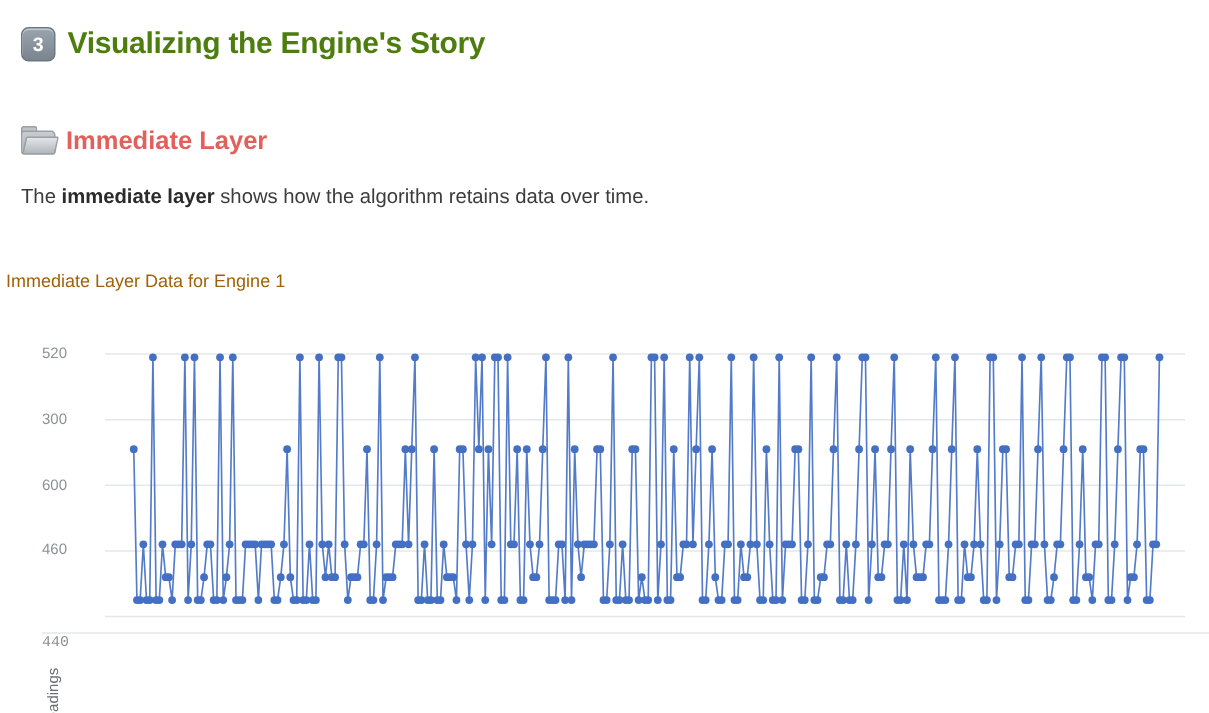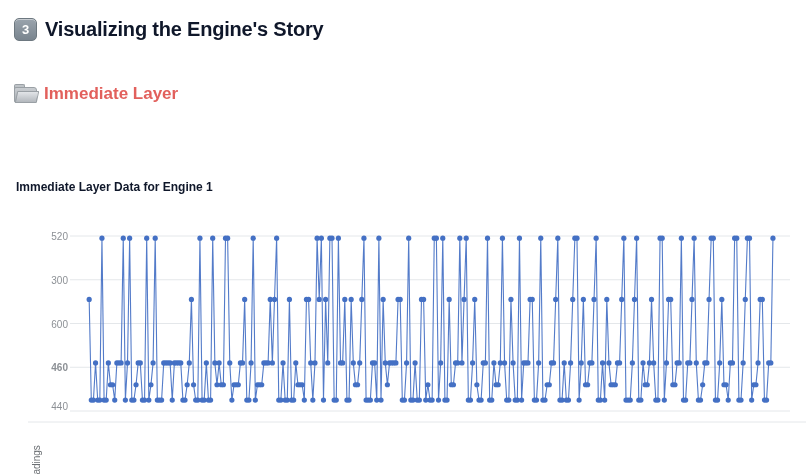--- a/index.html
+++ b/index.html
@@ -21,21 +21,21 @@
     display:inline-block;width:21px;height:21px;
     border-radius:5px;
     background:linear-gradient(#9aa4ad,#79848e);
     border:1px solid #6d7880;
     box-shadow:inset 0 1px 0 rgba(255,255,255,.45);
     color:#ffffff;font-size:13px;font-weight:bold;
     text-align:center;line-height:21px;
     font-family:"Liberation Sans", sans-serif;
   }
   .h-sec .txt{
-    color:#0f172a;font-size:20px;font-weight:bold;
+    color:#4d7c0f;font-size:20px;font-weight:bold;
     letter-spacing:-.2px;white-space:nowrap;
   }
 
   .h-sub{
     position:absolute;left:14px;top:84px;
     display:flex;align-items:center;gap:8px;
   }
   .folder{
     position:relative;display:inline-block;
     width:22px;height:16px;
@@ -61,35 +61,35 @@
   }
 
   .para{
     position:absolute;left:14px;top:123px;
     font-size:13.5px;color:#3c3c3c;white-space:nowrap;
   }
   .para b{font-weight:bold;color:#2b2b2b;}
 
   
   .chart-title{
-    position:absolute;left:16px;top:180px;
-    font-size:12px;font-weight:bold;color:#0f172a;white-space:nowrap;
+    position:absolute;left:4px;top:180px;
+    font-size:12px;font-weight:normal;color:#a16207;white-space:nowrap;
   }
   .chart-wrap{
     position:absolute;left:0px;top:210px;width:806px;height:265px;
   }
   .ylabel{
     position:absolute;left:-24px;top:268px;
     width:120px;text-align:center;
     font-size:10px;color:#6b6f73;
     transform:rotate(-90deg);transform-origin:center center;
     white-space:nowrap;
   }
   .ytick{
-    position:absolute;right:0;width:40px;text-align:right;
+    position:absolute;right:0;width:40px;text-align:left;
     font-size:10px;color:#8c9095;transform:translateY(-50%);
   }
   .ytick-holder{position:absolute;left:28px;top:0;width:40px;height:475px;}
   svg{display:block;}
 </style>
 </head>
 <body>
 
 <div class="page">
 
@@ -100,20 +100,23 @@
 
   <div class="h-sub">
     <span class="folder">
       <span class="tab"></span>
         <span class="back"></span>
         <span class="front"></span>
     </span>
     <span class="txt">Immediate Layer</span>
   </div>
 
+  <div class="para">
+    <span>The </span><b>immediate layer</b><span> shows how the algorithm retains data over time.</span>
+  </div>
 
   <div class="chart-title">Immediate Layer Data for Engine 1</div>
 
   <div class="chart-wrap">
     <div class="ylabel">Sensor Readings</div>
     <svg id="plot" width="806" height="220" style="position:absolute;left:0;top:18px;">
         <line x1="70" x2="790" y1="183" y2="183" stroke="#e4e7ea" stroke-width="1"></line>
         <line x1="70" x2="790" y1="139.25" y2="139.25" stroke="#e4e7ea" stroke-width="1"></line>
         <line x1="70" x2="790" y1="95.5" y2="95.5" stroke="#e4e7ea" stroke-width="1"></line>
         <line x1="70" x2="790" y1="51.75" y2="51.75" stroke="#e4e7ea" stroke-width="1"></line>
@@ -439,22 +442,22 @@
           <circle cx="760.18" cy="71.44" r="2.6" fill="#4470c4"></circle>
           <circle cx="762.31" cy="71.44" r="2.6" fill="#4470c4"></circle>
           <circle cx="764.44" cy="172.06" r="2.6" fill="#4470c4"></circle>
           <circle cx="766.57" cy="172.06" r="2.6" fill="#4470c4"></circle>
           <circle cx="768.70" cy="134.88" r="2.6" fill="#4470c4"></circle>
           <circle cx="770.83" cy="134.88" r="2.6" fill="#4470c4"></circle>
           <circle cx="772.96" cy="10.19" r="2.6" fill="#4470c4"></circle>
         </g>
       </svg>
     <div class="ytick-holder" id="yticks">
-        <div class="ytick" style="top: 196px;">440</div>
-        <div class="ytick" style="top: 157.25px; font-weight: bold;">460</div>
+        <div class="ytick" style="top: 219px; font-family: Liberation Mono, monospace;">440</div>
+        <div class="ytick" style="top: 157.25px;">460</div>
         <div class="ytick" style="top: 113.5px;">600</div>
         <div class="ytick" style="top: 69.75px;">300</div>
         <div class="ytick" style="top: 26px;">520</div>
       </div>
 
   </div>
 
 </div>
 
 </body></html>

